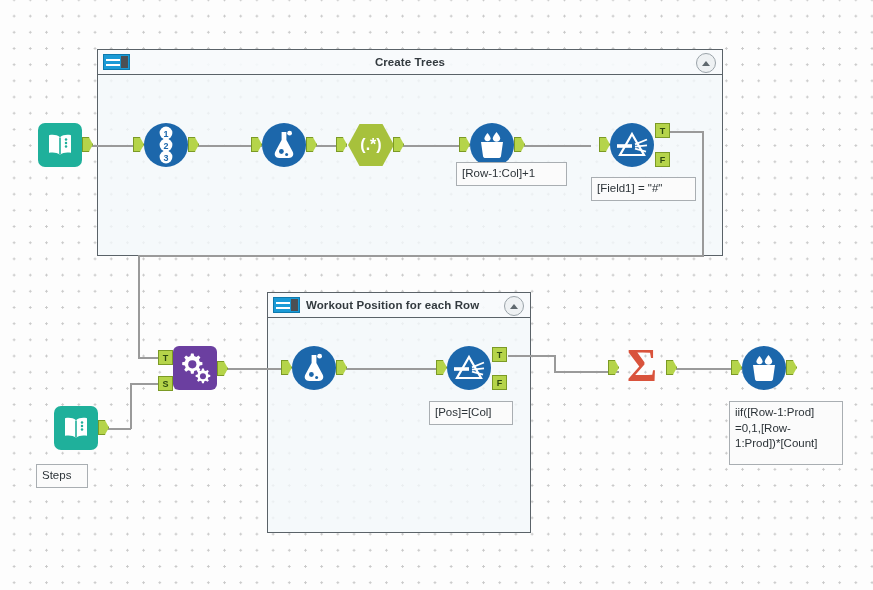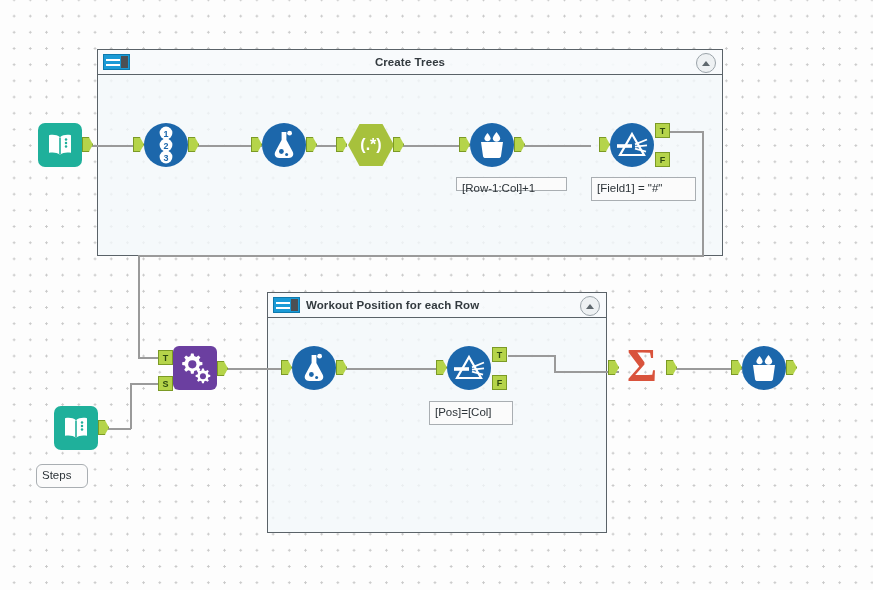--- a/index.html
+++ b/index.html
@@ -212,21 +212,21 @@
           <div class="bar b2"></div>
           <div class="knob"></div>
       </div>
       <span class="container-title-text">Create Trees</span>
       <div class="cont-collapse">
         <div class="chev"></div>
       </div>
     </div>
   </div>
 
-  <div class="container-box" style="left:267px; top:292px; width:340px; height:241px;">
+  <div class="container-box" style="left:267px; top:292px; width:264px; height:241px;">
     <div class="container-title" style="justify-content:flex-start; padding-left:38px;">
       <div class="cont-toggle">
         <div class="bar b1"></div>
           <div class="bar b2"></div>
           <div class="knob"></div>
       </div>
       <span class="container-title-text">Workout Position for each Row</span>
       <div class="cont-collapse">
         <div class="chev"></div>
       </div>
@@ -424,24 +424,27 @@
         <path d="M4 11 L26 11 L24 25 C23.8 26.4 22.8 27 21.6 27 L8.4 27 C7.2 27 6.2 26.4 6 25 Z" fill="#ffffff"></path>
         <path d="M10.5 2 C10.5 2 7.4 5.6 7.4 7.4 C7.4 9 8.8 10.2 10.5 10.2 C12.2 10.2 13.6 9 13.6 7.4 C13.6 5.6 10.5 2 10.5 2 Z" fill="#ffffff"></path>
         <path d="M19.5 1 C19.5 1 15.8 5.4 15.8 7.5 C15.8 9.4 17.4 10.8 19.5 10.8 C21.6 10.8 23.2 9.4 23.2 7.5 C23.2 5.4 19.5 1 19.5 1 Z" fill="#ffffff"></path>
       </svg>
     </div>
     <div class="anchor in" style="left:-11px; top:14px;"></div>
     <div class="anchor out" style="left:44px; top:14px;"></div>
   </div>
 
 
-  <div class="note" style="left:456px; top:177px; width:111px; height:14px;">[Row-1:Col]+1</div>
+  <div class="note" style="left:456px; top:162px; width:111px; height:24px;">[Row-1:Col]+1</div>
 
   <div class="note" style="left:591px; top:177px; width:105px; height:24px;">[Field1] = "#"</div>
 
-  <div class="note" style="left:36px; top:464px; width:52px; height:24px;border-radius:6px;">Steps</div>
+  <div class="note" style="left:36px; top:464px; width:52px; height:24px;">Steps</div>
 
 
   <div class="note" style="left:429px; top:401px; width:84px; height:24px;">[Pos]=[Col]</div>
 
 
+  <div class="note" style="left:729px; top:401px; width:114px; height:64px;">iif([Row-1:Prod]
+=0,1,[Row-
+1:Prod])*[Count]</div>
 
 </div>
 
 </body></html>

